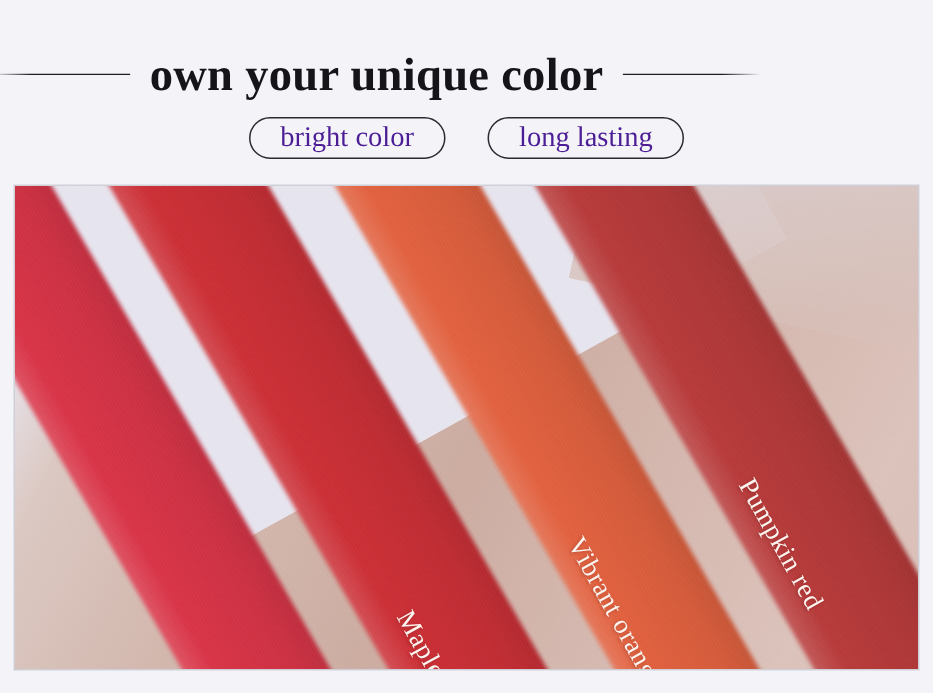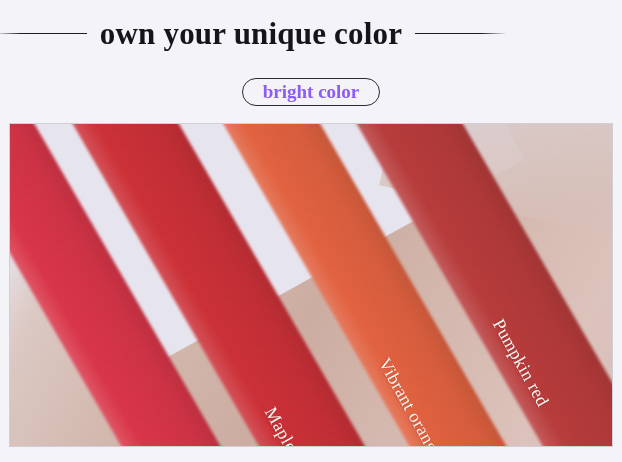--- a/index.html
+++ b/index.html
@@ -12,21 +12,21 @@
     background: #f3f3f8;
     font-family: "Liberation Serif", serif;
     overflow: hidden;
     position: relative;
   }
 
   
   .header {
     position: absolute;
     left: 0;
-    top: 0;
+    top: 16px;
     width: 502px;
     height: 66px;
     display: flex;
     align-items: center;
     justify-content: center;
     gap: 13px;
   }
   .rule {
     height: 0;
     border-top: 1.6px solid #1c1c22;
@@ -64,24 +64,23 @@
     height: 28px;
     border: 1.4px solid #2a2a33;
     border-radius: 14px;
     background: transparent;
     display: flex;
     align-items: center;
     justify-content: center;
     padding: 0 20px;
     font-family: "Liberation Serif", serif;
     font-size: 19px;
-    color: #8b5cf6;
+    color: #4c1d95;
     white-space: nowrap;
     box-sizing: border-box;
-    font-weight: bold;
   }
 
   
   .photo {
     position: absolute;
     left: 10px;
     top: 124px;
     width: 602px;
     height: 322px;
     overflow: hidden;
@@ -162,20 +161,21 @@
 <body>
 
 <div class="header">
   <span class="rule left"></span>
   <h1 class="title">own your unique color</h1>
   <span class="rule right"></span>
 </div>
 
 <div class="badges">
   <div class="badge">bright color</div>
+  <div class="badge">long lasting</div>
 </div>
 
 <div class="photo">
   <div class="skin"></div>
   <div class="corner"></div>
   <div class="corner2"></div>
 
   <div id="stripe-layer">
       <div class="stripe" style="left: 30px; width: 86px; background: rgb(217, 52, 71);"></div>
       <div class="stripe" style="left: 168px; width: 92px; background: rgb(204, 47, 54);"></div>

